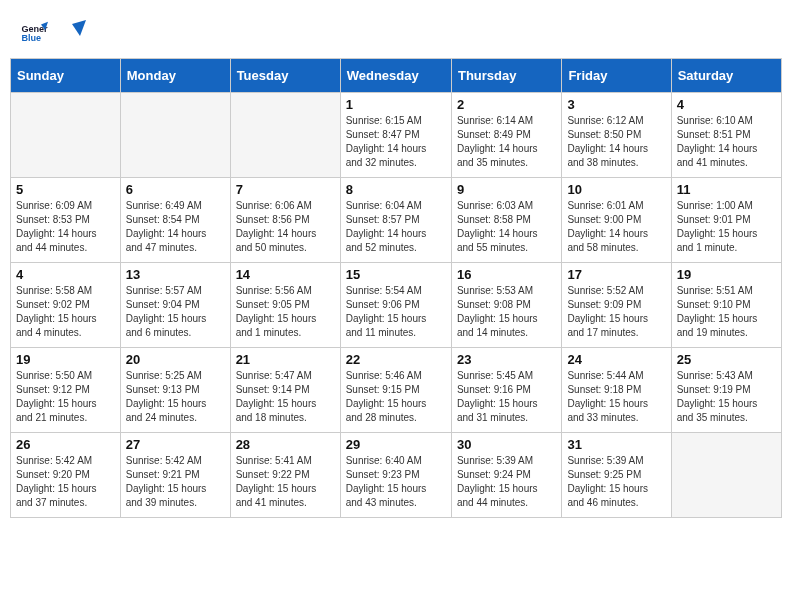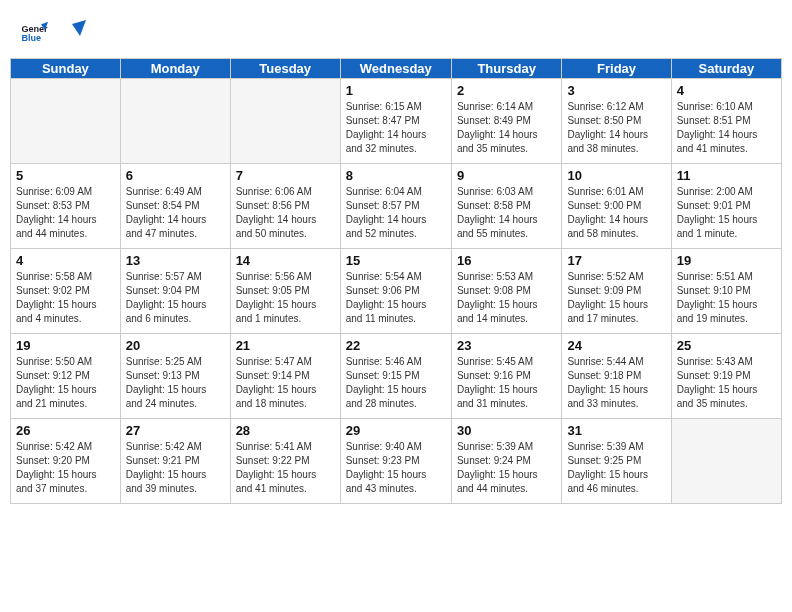--- a/index.html
+++ b/index.html
@@ -41,22 +41,22 @@
     .calendar {
       width: 100%;
       border-collapse: collapse;
       margin-top: 6px;
     }
     .calendar th {
       background: #1565c0;
       color: white;
       font-size: 13px;
       font-weight: bold;
-      text-align: center;
-      padding: 2px 6px;
+      text-align: left;
+      padding: 9px 6px;
       border: 1px solid #ccc;
     }
     .calendar td {
       border: 1px solid #ccc;
       vertical-align: top;
       padding: 4px 5px;
       font-size: 10.5px;
       color: #333;
       width: 113px;
       height: 85px;
@@ -185,21 +185,21 @@
         </td>
         <td>
           <div class="day-number">10</div>
           <div class="cell-text">Sunrise: 6:01 AM</div>
           <div class="cell-text">Sunset: 9:00 PM</div>
           <div class="cell-text">Daylight: 14 hours</div>
           <div class="cell-text">and 58 minutes.</div>
         </td>
         <td>
           <div class="day-number">11</div>
-          <div class="cell-text">Sunrise: 2:00 AM</div>
+          <div class="cell-text">Sunrise: 1:00 AM</div>
           <div class="cell-text">Sunset: 9:01 PM</div>
           <div class="cell-text">Daylight: 15 hours</div>
           <div class="cell-text">and 1 minute.</div>
         </td>
       </tr>
       <tr>
         <td>
           <div class="day-number">4</div>
           <div class="cell-text">Sunrise: 5:58 AM</div>
           <div class="cell-text">Sunset: 9:02 PM</div>
@@ -317,21 +317,21 @@
         </td>
         <td>
           <div class="day-number">28</div>
           <div class="cell-text">Sunrise: 5:41 AM</div>
           <div class="cell-text">Sunset: 9:22 PM</div>
           <div class="cell-text">Daylight: 15 hours</div>
           <div class="cell-text">and 41 minutes.</div>
         </td>
         <td>
           <div class="day-number">29</div>
-          <div class="cell-text">Sunrise: 9:40 AM</div>
+          <div class="cell-text">Sunrise: 6:40 AM</div>
           <div class="cell-text">Sunset: 9:23 PM</div>
           <div class="cell-text">Daylight: 15 hours</div>
           <div class="cell-text">and 43 minutes.</div>
         </td>
         <td>
           <div class="day-number">30</div>
           <div class="cell-text">Sunrise: 5:39 AM</div>
           <div class="cell-text">Sunset: 9:24 PM</div>
           <div class="cell-text">Daylight: 15 hours</div>
           <div class="cell-text">and 44 minutes.</div>

